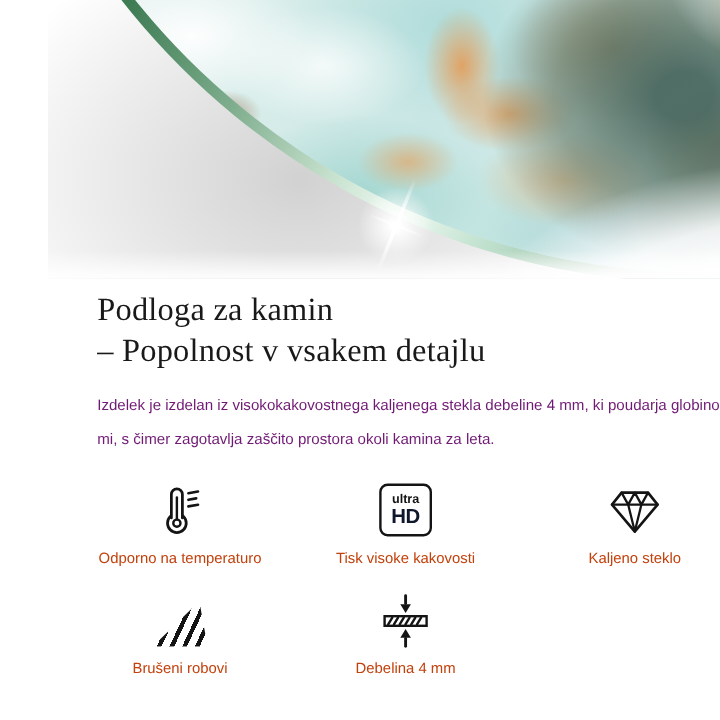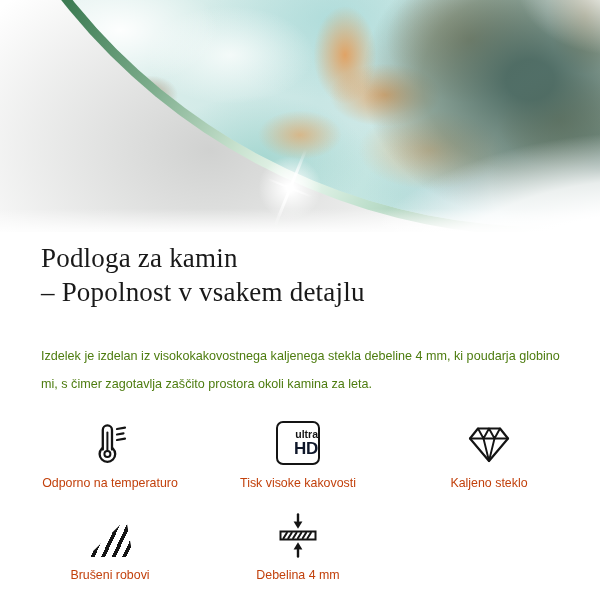--- a/index.html
+++ b/index.html
@@ -1,18 +1,18 @@
 <!DOCTYPE html>
 <html><head>
 <meta charset="utf-8">
 <style>
   * { margin:0; padding:0; box-sizing:border-box; }
   html,body { background:#fff; }
   body { width:600px; height:600px; font-family:"Liberation Sans","DejaVu Sans",sans-serif; color:#1d1d1d; overflow:hidden; }
-  .page { position:relative; width:600px; height:600px; background:#fff; }
+  .page { position:relative; width:600px; height:600px; background:#fff;padding-left:40px; }
 
   
   .hero { position:relative; width:600px; height:232px; overflow:hidden; background:#fff; }
   .hero-shadow { position:absolute; left:-170px; top:-130px; width:760px; height:560px;
     background:radial-gradient(closest-side, rgba(100,104,100,0.30), rgba(130,134,130,0.14) 48%, rgba(255,255,255,0) 75%); }
   .glass-edge { position:absolute; inset:0;
     clip-path:circle(616px at 546px -380px);
     background:linear-gradient(120deg,#2f6f47 0%,#3f7d55 10%,#7fae8e 28%,#c8e2cf 44%,#eef9f1 54%,#bfe0cd 66%,#8fb89c 82%,#a4c7ae 100%); }
   .marble { position:absolute; inset:0;
     clip-path:circle(607px at 546px -380px);
@@ -45,32 +45,32 @@
     background:radial-gradient(circle,#fff 8%, rgba(255,255,255,0.65) 30%, rgba(255,255,255,0) 70%); }
   .sparkle .ray-long { position:absolute; left:-42px; top:-1.4px; width:84px; height:2.8px;
     background:linear-gradient(90deg, rgba(255,255,255,0), #fff 42%, #fff 58%, rgba(255,255,255,0)); transform:rotate(-68deg); }
   .sparkle .ray-short { position:absolute; left:-24px; top:-1.2px; width:48px; height:2.4px;
     background:linear-gradient(90deg, rgba(255,255,255,0), #fff 45%, #fff 55%, rgba(255,255,255,0)); transform:rotate(22deg); }
 
   
   .content { padding:0 41px; }
   .title { margin-top:9px; font-family:"Liberation Serif","DejaVu Serif",serif; font-weight:400;
     font-size:27px; line-height:34px; color:#191919; letter-spacing:0.2px; }
-  .intro { margin-top:33px; font-size:12.6px; line-height:28px; color:#4d7c0f; }
+  .intro { margin-top:15px; font-size:12.6px; line-height:28px; color:#701a75; }
   .intro div { white-space:nowrap; }
 
   
   .features { display:grid; grid-template-columns:176px 200px 182px; padding:0 20px 0 22px;
     margin-top:21px; row-gap:21px; }
   .feature { display:flex; flex-direction:column; align-items:center; }
   .ficon { height:48px; display:flex; align-items:center; justify-content:center; }
   .flabel { margin-top:9px; font-size:12.4px; color:#c2410c; white-space:nowrap; }
 
   .uhd { width:44px; height:44px; border:2.8px solid #141414; border-radius:7px;
-    display:flex; flex-direction:column; align-items:flex-end; justify-content:center; gap:0; }
+    display:flex; flex-direction:column; align-items:center; justify-content:center; gap:0; }
   .uhd .t { font-size:10.5px; font-weight:700; line-height:11px; color:#141414; }
   .uhd .b { font-size:17px; font-weight:800; line-height:17px; color:#0f172a; letter-spacing:-0.3px; }
 
   .stripes { width:46px; height:38px; margin-top:6px;
     background:repeating-linear-gradient(115deg, #141414 0 3.6px, rgba(0,0,0,0) 3.6px 9.6px);
     clip-path:polygon(0% 100%, 100% 100%, 85% 0%); }
 
   svg.icon { display:block; }
 </style>
 </head>

